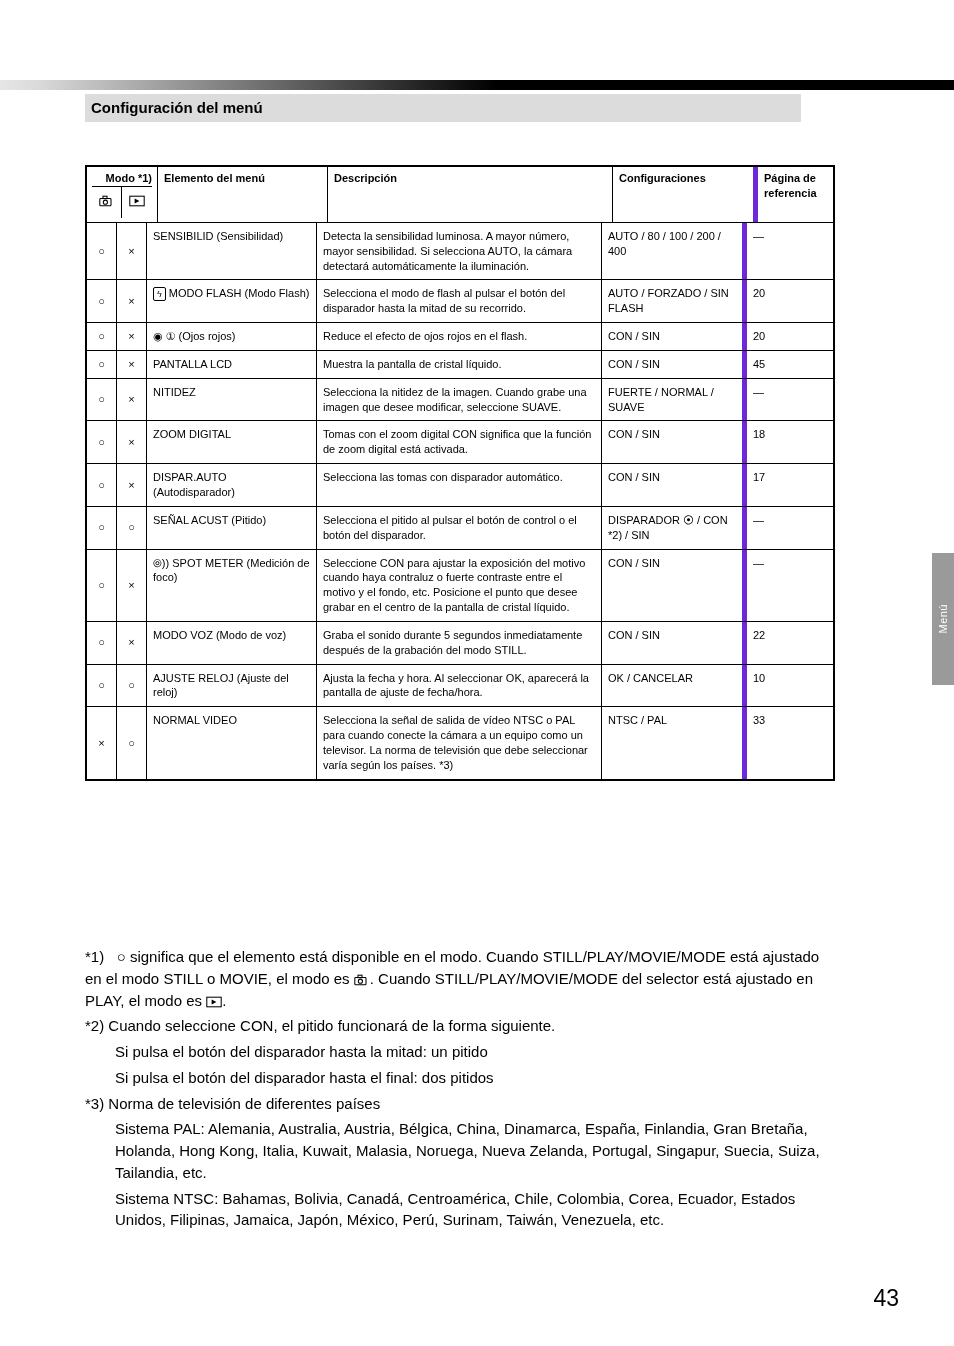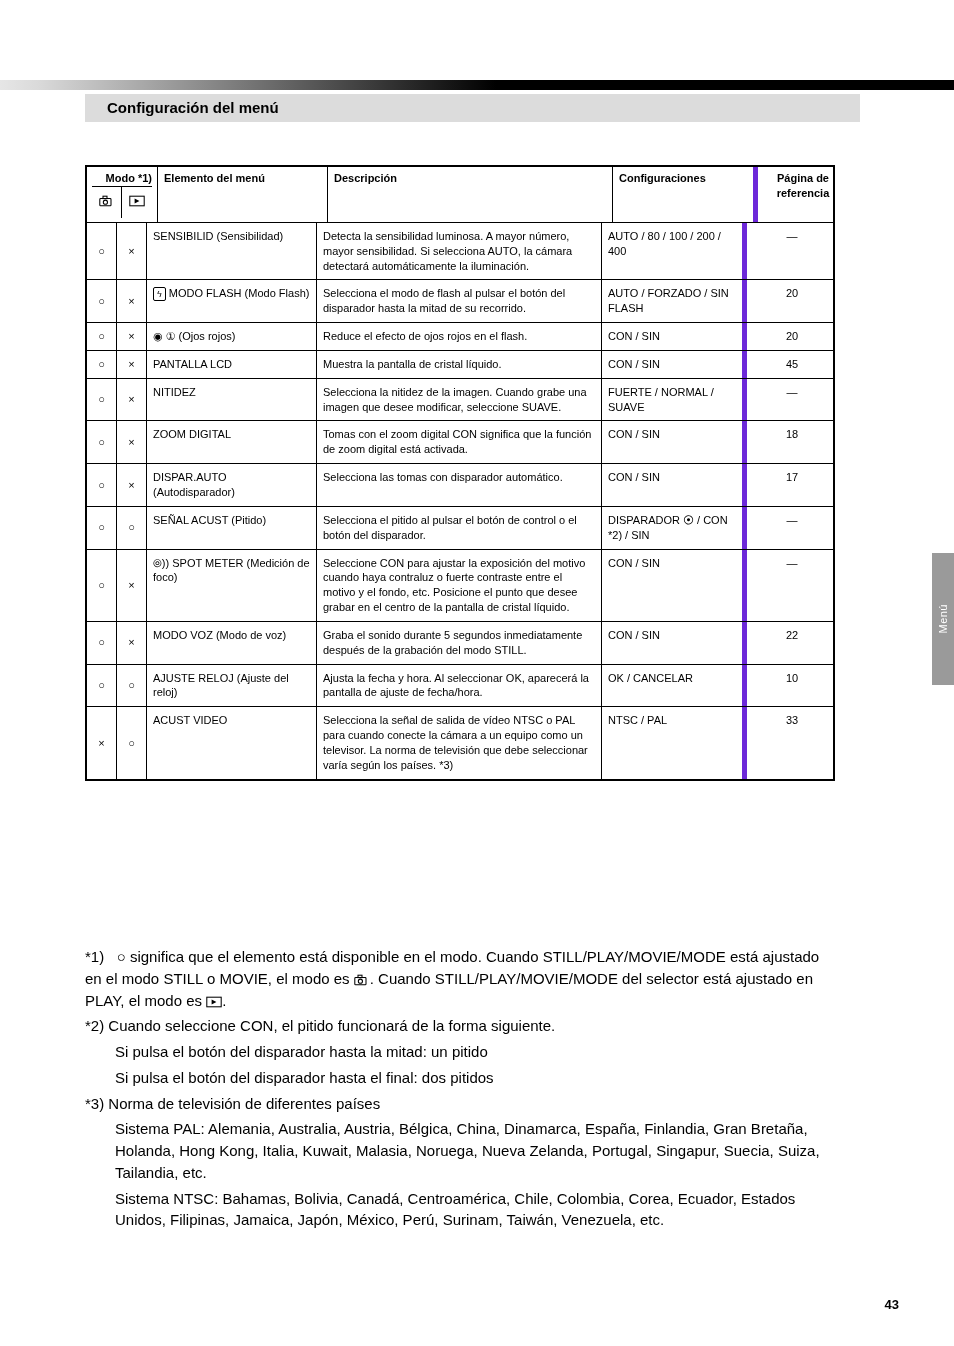--- a/index.html
+++ b/index.html
@@ -1,37 +1,37 @@
 <!DOCTYPE html>
 <html><head>
 <meta charset="utf-8">
 <style>
   * { box-sizing: border-box; margin: 0; padding: 0; }
   html, body { width: 954px; height: 1346px; background: #fff; font-family: Arial, Helvetica, sans-serif; color: #000; }
   .top-stripe-dark { position: absolute; top: 80px; left: 0; width: 954px; height: 10px; background: linear-gradient(to right, #e6e6e6, #dadada 4%, #000 52%, #000 100%); }
-  .section-header { position: absolute; top: 94px; left: 85px; width: 775px; height: 28px; background: #dcdcdc; padding: 5px 22px; font-size: 15px; font-weight: bold; }
+  .section-header { position: absolute; top: 94px; left: 85px; width: 716px; height: 28px; background: #dcdcdc; padding: 5px 6px; font-size: 15px; font-weight: bold; }
   .side-tab { position: absolute; top: 553px; right: 0; width: 22px; height: 132px; background: #9a9a9a; display: flex; align-items: center; justify-content: center; }
   .side-tab-label { writing-mode: vertical-rl; transform: rotate(180deg); font-size: 11px; color: #fff; letter-spacing: 0.5px; }
   .table { position: absolute; top: 165px; left: 85px; width: 750px; border: 2px solid #000; font-size: 11px; line-height: 1.35; }
   .row { display: flex; width: 100%; }
   .row + .row { border-top: 1px solid #000; }
   .th-modo { flex: 0 0 60px; border-right: 1px solid #000; padding: 4px 5px; text-align: right; }
   .th-menu { flex: 0 0 170px; border-right: 1px solid #000; padding: 4px 6px; }
   .th-desc { flex: 0 0 285px; border-right: 1px solid #000; padding: 4px 6px; }
   .th-set  { flex: 0 0 145px; border-right: 5px solid #6d28d9; padding: 4px 6px; }
-  .th-ref  { flex: 0 0 90px; padding: 4px 6px; text-align: center; }
+  .th-ref  { flex: 0 0 90px; padding: 4px 6px; text-align: left; }
   .sub-head { display: flex; height: 32px; border-top: 1px solid #000; }
   .sub-head > div { border-right: 1px solid #000; display: flex; align-items: center; justify-content: center; }
   .sub-head > div:last-child { border-right: none; }
   .col-mode-a { flex: 0 0 30px; border-right: 1px solid #000; display:flex; align-items:center; justify-content:center; }
   .col-mode-b { flex: 0 0 30px; border-right: 1px solid #000; display:flex; align-items:center; justify-content:center; }
   .iconcell { font-size: 13px; }
   .body-row { display: flex; }
   .body-row > .th-menu, .body-row > .th-desc, .body-row > .th-set, .body-row > .th-ref { padding: 6px 6px; }
-  .pagenum { position: absolute; bottom: 34px; right: 55px; font-size: 13px; font-weight: bold; }
+  .pagenum { position: absolute; bottom: 34px; right: 55px; font-size: 23px; font-weight: normal; }
   .notes { position: absolute; top: 946px; left: 85px; width: 750px; font-size: 15px; line-height: 1.45; }
   .notes p { margin-bottom: 4px; }
   .icon-box { display: inline-block; border: 1px solid #000; border-radius: 2px; font-size: 9px; padding: 0 3px; line-height: 12px; vertical-align: middle; }
   .svg-cam { width: 16px; height: 12px; }
   .svg-play { width: 16px; height: 12px; }
 </style>
 </head>
 <body>
 
 <div class="top-stripe-dark"></div>
@@ -176,21 +176,21 @@
     <div class="col-mode-b">○</div>
     <div class="th-menu">AJUSTE RELOJ (Ajuste del reloj)</div>
     <div class="th-desc">Ajusta la fecha y hora. Al seleccionar OK, aparecerá la pantalla de ajuste de fecha/hora.</div>
     <div class="th-set">OK / CANCELAR</div>
     <div class="th-ref">10</div>
   </div>
 
   <div class="row body-row">
     <div class="col-mode-a">×</div>
     <div class="col-mode-b">○</div>
-    <div class="th-menu">ACUST VIDEO</div>
+    <div class="th-menu">NORMAL VIDEO</div>
     <div class="th-desc">Selecciona la señal de salida de vídeo NTSC o PAL para cuando conecte la cámara a un equipo como un televisor. La norma de televisión que debe seleccionar varía según los países. *3)</div>
     <div class="th-set">NTSC / PAL</div>
     <div class="th-ref">33</div>
   </div>
 </div>
 
 <div class="notes">
   <p>
     *1)&nbsp;&nbsp;&nbsp;○ significa que el elemento está disponible en el modo. Cuando STILL/PLAY/MOVIE/MODE está ajustado en el modo STILL o MOVIE, el modo es
     <span><svg class="svg-cam" viewBox="0 0 20 14" style="vertical-align:middle">

